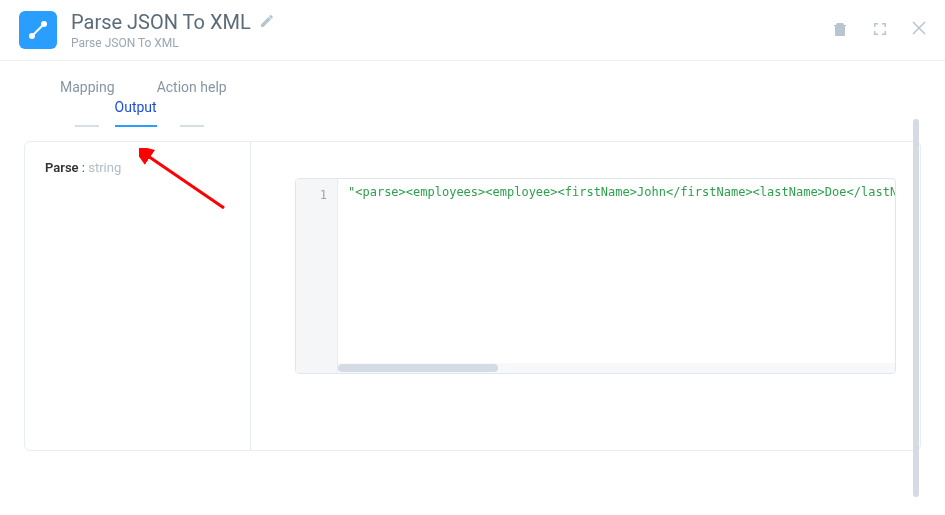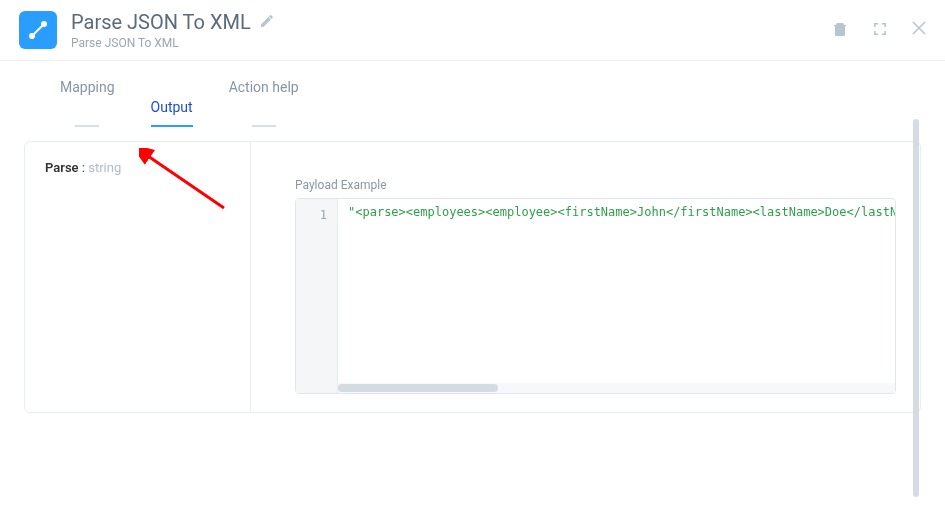--- a/index.html
+++ b/index.html
@@ -8,28 +8,28 @@
 .header { display: flex; align-items: center; padding: 10px 19px; border-bottom: 1px solid #f0f0f0; }
 .icon-box { width: 38px; height: 38px; background: #2a9eff; border-radius: 6px; display: flex; align-items: center; justify-content: center; margin-right: 14px; flex-shrink: 0; }
 .title-block { flex: 1; }
 .title-row { display: flex; align-items: center; gap: 8px; }
 .title { font-size: 20px; font-weight: 400; color: #5b6b7a; }
 .edit-icon { color: #b8c4cf; cursor: pointer; }
 .subtitle { font-size: 12px; color: #9aa7b3; margin-top: 2px; }
 .header-actions { display: flex; gap: 24px; color: #b8c4cf; }
 .header-actions > * { cursor: pointer; }
 
-.tabs { display: flex; gap: 36px; padding: 18px 60px 0; }
+.tabs { display: flex; padding: 18px 60px 0; }
 .tab { color: #8696a6; font-size: 14px; padding-bottom: 12px; position: relative; cursor: pointer; }
 .tab.active { color: #1d4ed8; margin-top: 20px; }
 .tab-underline { position: absolute; height: 2px; bottom: 0; left: 50%; transform: translateX(-50%); width: 24px; background: #d6dee6; }
 .tab.active .tab-underline { width: 100%; left: 0; transform: none; background: #2a9eff; }
 
 .content-wrap { padding: 14px 24px 24px; position: relative; }
-.card { border: 1px solid #e8edf1; border-radius: 6px; display: flex; height: 272px; position: relative; }
+.card { border: 1px solid #e8edf1; border-radius: 6px; display: flex; height: 310px; position: relative; }
 .left-panel { width: 226px; padding: 18px 20px; border-right: 1px solid #e8edf1; }
 .parse-label { font-size: 13px; }
 .parse-label b { color: #333; font-weight: 600; }
 .parse-type { color: #b0bcc7; }
 
 .right-panel { flex: 1; padding: 36px 24px 10px 44px; position: relative; overflow: hidden; }
 .section-label { font-size: 12px; color: #8a97a5; margin-bottom: 6px; }
 
 .code-box { border: 1px solid #e0e6eb; border-radius: 4px; background: #fff; height: 196px; position: relative; display: flex; }
 .gutter { width: 42px; background: #f4f6f8; border-right: 1px solid #e8ecef; padding-top: 6px; text-align: right; }
@@ -108,21 +108,20 @@
 </div>
 
 <div class="content-wrap">
   <div class="card">
     <div class="left-panel">
       <div class="parse-label">
         <b>Parse</b><span> : </span><span class="parse-type">string</span>
       </div>
     </div>
     <div class="right-panel">
-      <div class="section-label">Payload Example</div>
       <div class="code-box">
         <div class="gutter">
           <div class="ln">1</div>
         </div>
         <div class="code">
           <span class="quote">"</span><span class="tag">&lt;parse&gt;&lt;employees&gt;&lt;employee&gt;&lt;firstName&gt;</span><span class="txt">John</span><span class="tag">&lt;/firstName&gt;&lt;lastName&gt;</span><span class="txt">Doe</span><span class="tag">&lt;/lastName&gt;&lt;</span>
         </div>
         <div class="hscroll-track">
           <div class="hscroll-thumb"></div>
         </div>

